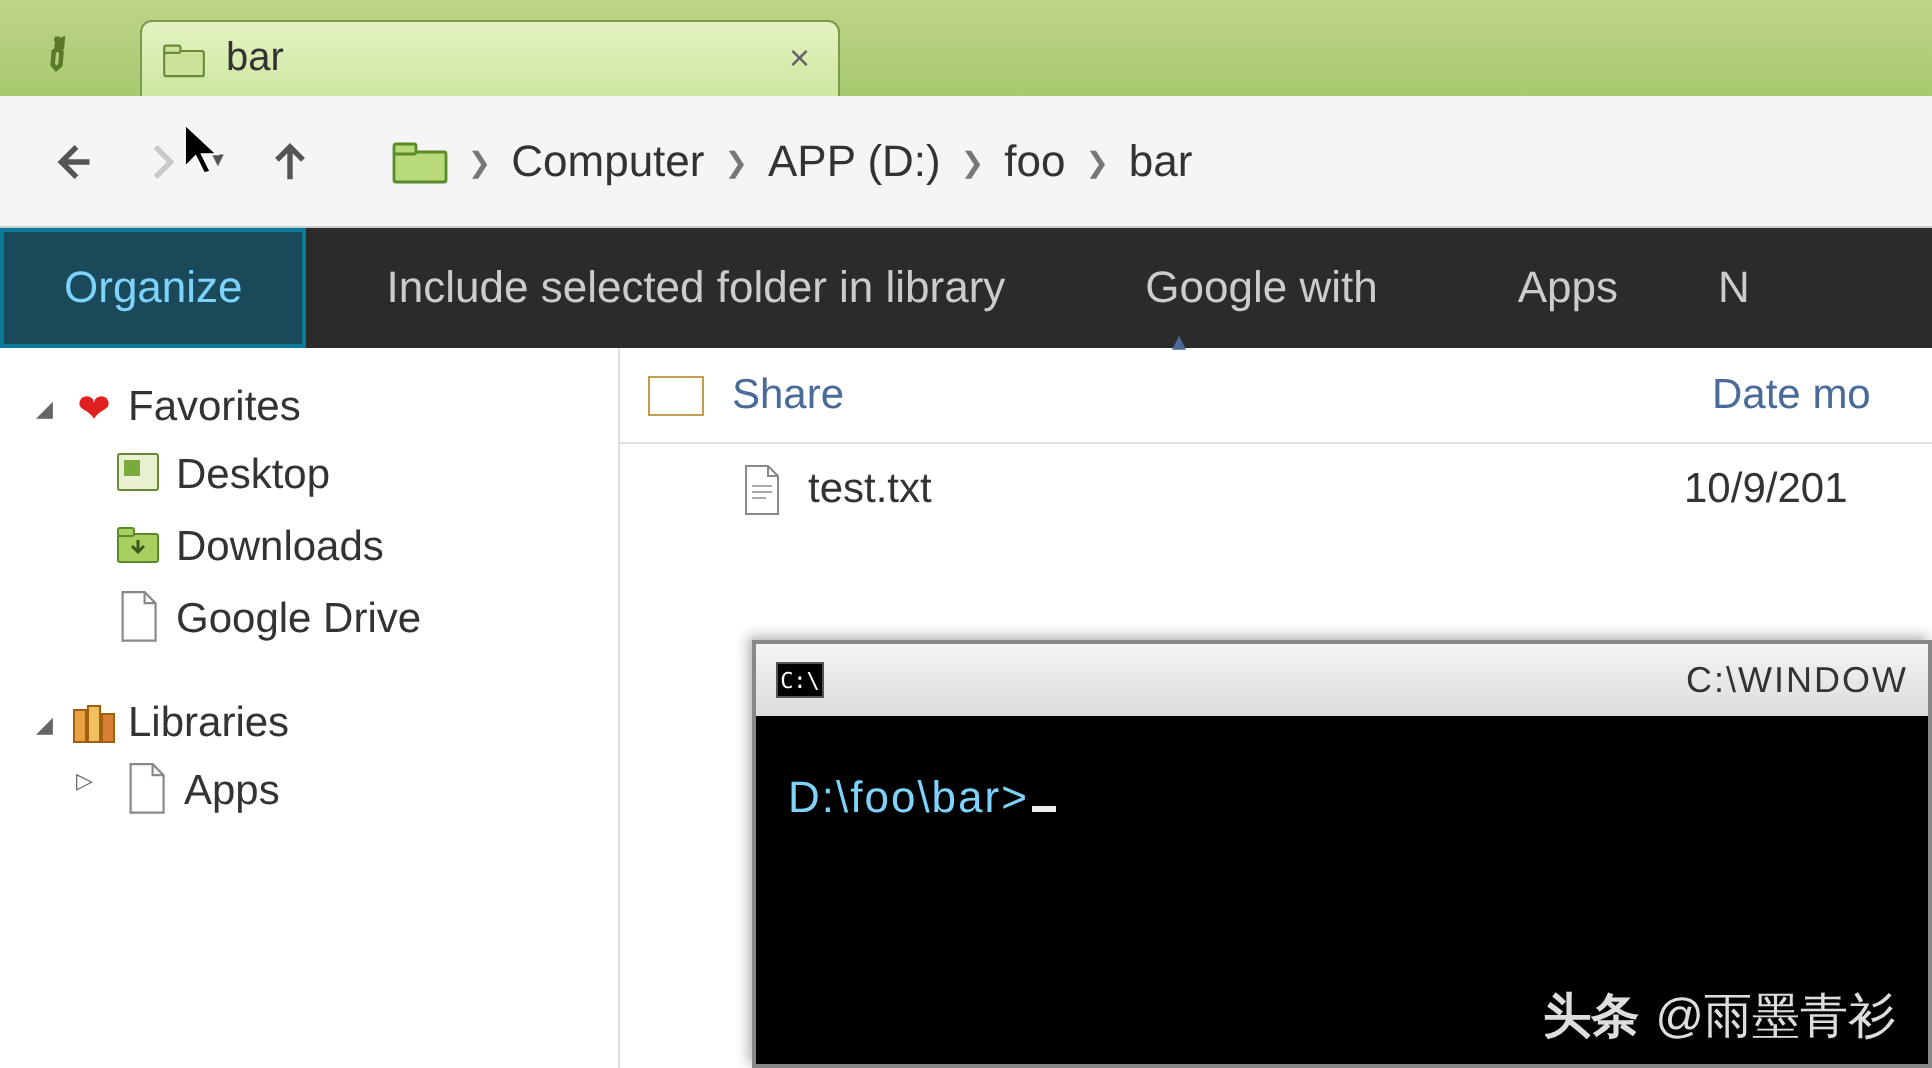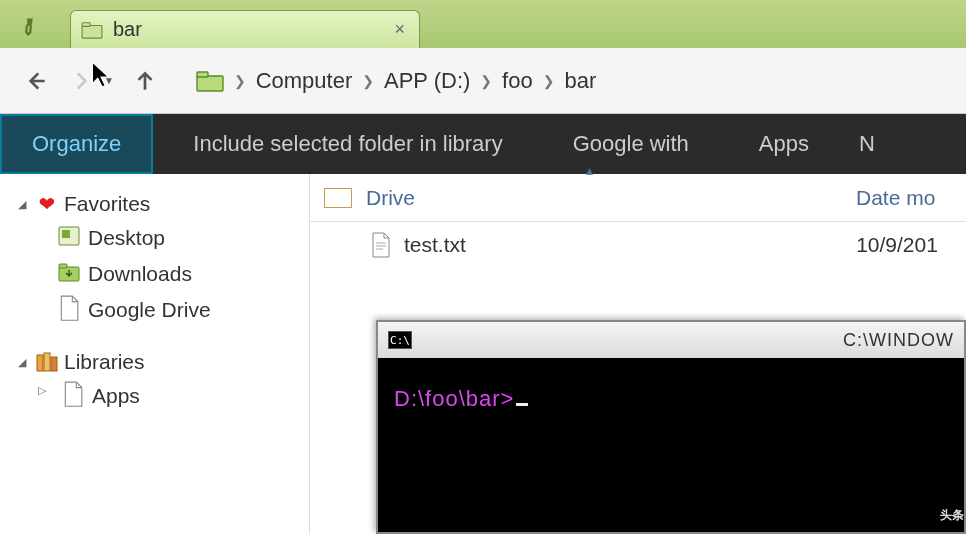--- a/index.html
+++ b/index.html
@@ -47,32 +47,32 @@
 
 .filepane { flex: 1; position: relative; }
 .filehead { display: flex; align-items: center; height: 48px; border-bottom: 1px solid #e0e0e0; font-size: 21px; color: #4a6a9a; padding-left: 14px; }
 .filehead .col-check { width: 28px; height: 20px; border: 1px solid #c0a050; margin-right: 14px; }
 .filehead .col-name { flex: 1; position: relative; }
 .sort-caret { position: absolute; left: 220px; top: -24px; color: #4a6a9a; font-size: 14px; }
 .filehead .col-date { width: 110px; }
 .filerow { display: flex; align-items: center; padding: 10px 14px 10px 60px; font-size: 21px; color: #333; cursor: pointer; }
 .file-icon { width: 22px; height: 26px; margin-right: 12px; }
 .filerow .name { flex: 1; }
-.filerow .date { width: 110px; text-align: center; }
+.filerow .date { width: 110px; text-align: left; }
 
 
 .terminal { position: absolute; left: 376px; top: 320px; width: 590px; height: 214px; background: #000; border: 2px solid #888; box-shadow: -2px -2px 6px rgba(0,0,0,.3); }
 .term-title { height: 36px; background: linear-gradient(#f4f4f4, #dcdcdc); display: flex; align-items: center; padding: 0 10px; font-size: 18px; color: #333; font-family: "Consolas", monospace; }
 .term-title-icon { width: 24px; height: 18px; background: #000; color: #fff; font-size: 11px; display: flex; align-items: center; justify-content: center; border: 1px solid #555; margin-right: 8px; font-family: monospace; }
 .term-title-text { margin-left: auto; letter-spacing: 1px; }
-.term-body { padding: 28px 16px; color: #d946ef; font-family: "Consolas", "Courier New", monospace; font-size: 22px; letter-spacing: 1px; }
+.term-body { padding: 28px 16px; color: #7dd3fc; font-family: "Consolas", "Courier New", monospace; font-size: 22px; letter-spacing: 1px; }
 .term-cursor { display: inline-block; width: 12px; height: 3px; background: #eee; vertical-align: baseline; margin-left: 2px; }
 
 
-.watermark { position: absolute; right: 2px; bottom: 10px; color: #ddd; font-size: 12px; display: flex; align-items: flex-end; gap: 8px; text-shadow: 0 0 3px rgba(0,0,0,.6); z-index: 20; }
+.watermark { position: absolute; right: 18px; bottom: 10px; color: #ddd; font-size: 24px; display: flex; align-items: flex-end; gap: 8px; text-shadow: 0 0 3px rgba(0,0,0,.6); z-index: 20; }
 .wm-logo { font-weight: bold; }
 
 
 .heart { color: #e02020; font-size: 20px; }
 </style>
 </head>
 <body>
 
 <div class="tabbar">
   <div class="wrench-area">
@@ -200,21 +200,21 @@
           <span>Apps</span>
         </div>
       </div>
     </div>
   </div>
 
   <div class="filepane">
     <div class="filehead">
       <div class="col-check"></div>
       <div class="col-name">
-        <span>Drive</span>
+        <span>Share</span>
         <span class="sort-caret">▴</span>
       </div>
       <div class="col-date">Date mo</div>
     </div>
     <div class="filerow">
       <svg class="file-icon" viewBox="0 0 20 26">
           <path d="M2 1h11l5 5v19H2z" fill="#fff" stroke="#888"></path>
           <path d="M13 1v5h5" fill="none" stroke="#888"></path>
           <path d="M5 11h10M5 14h10M5 17h7" stroke="#aaa"></path>
         </svg>
@@ -229,13 +229,14 @@
     <span class="term-title-icon">C:\</span>
     <span class="term-title-text">C:\WINDOW</span>
   </div>
   <div class="term-body">
     <span>D:\foo\bar&gt;</span><span class="term-cursor"></span>
   </div>
 </div>
 
 <div class="watermark">
   <span class="wm-logo">头条</span>
+  <span>@雨墨青衫</span>
 </div>
 
 </body></html>

